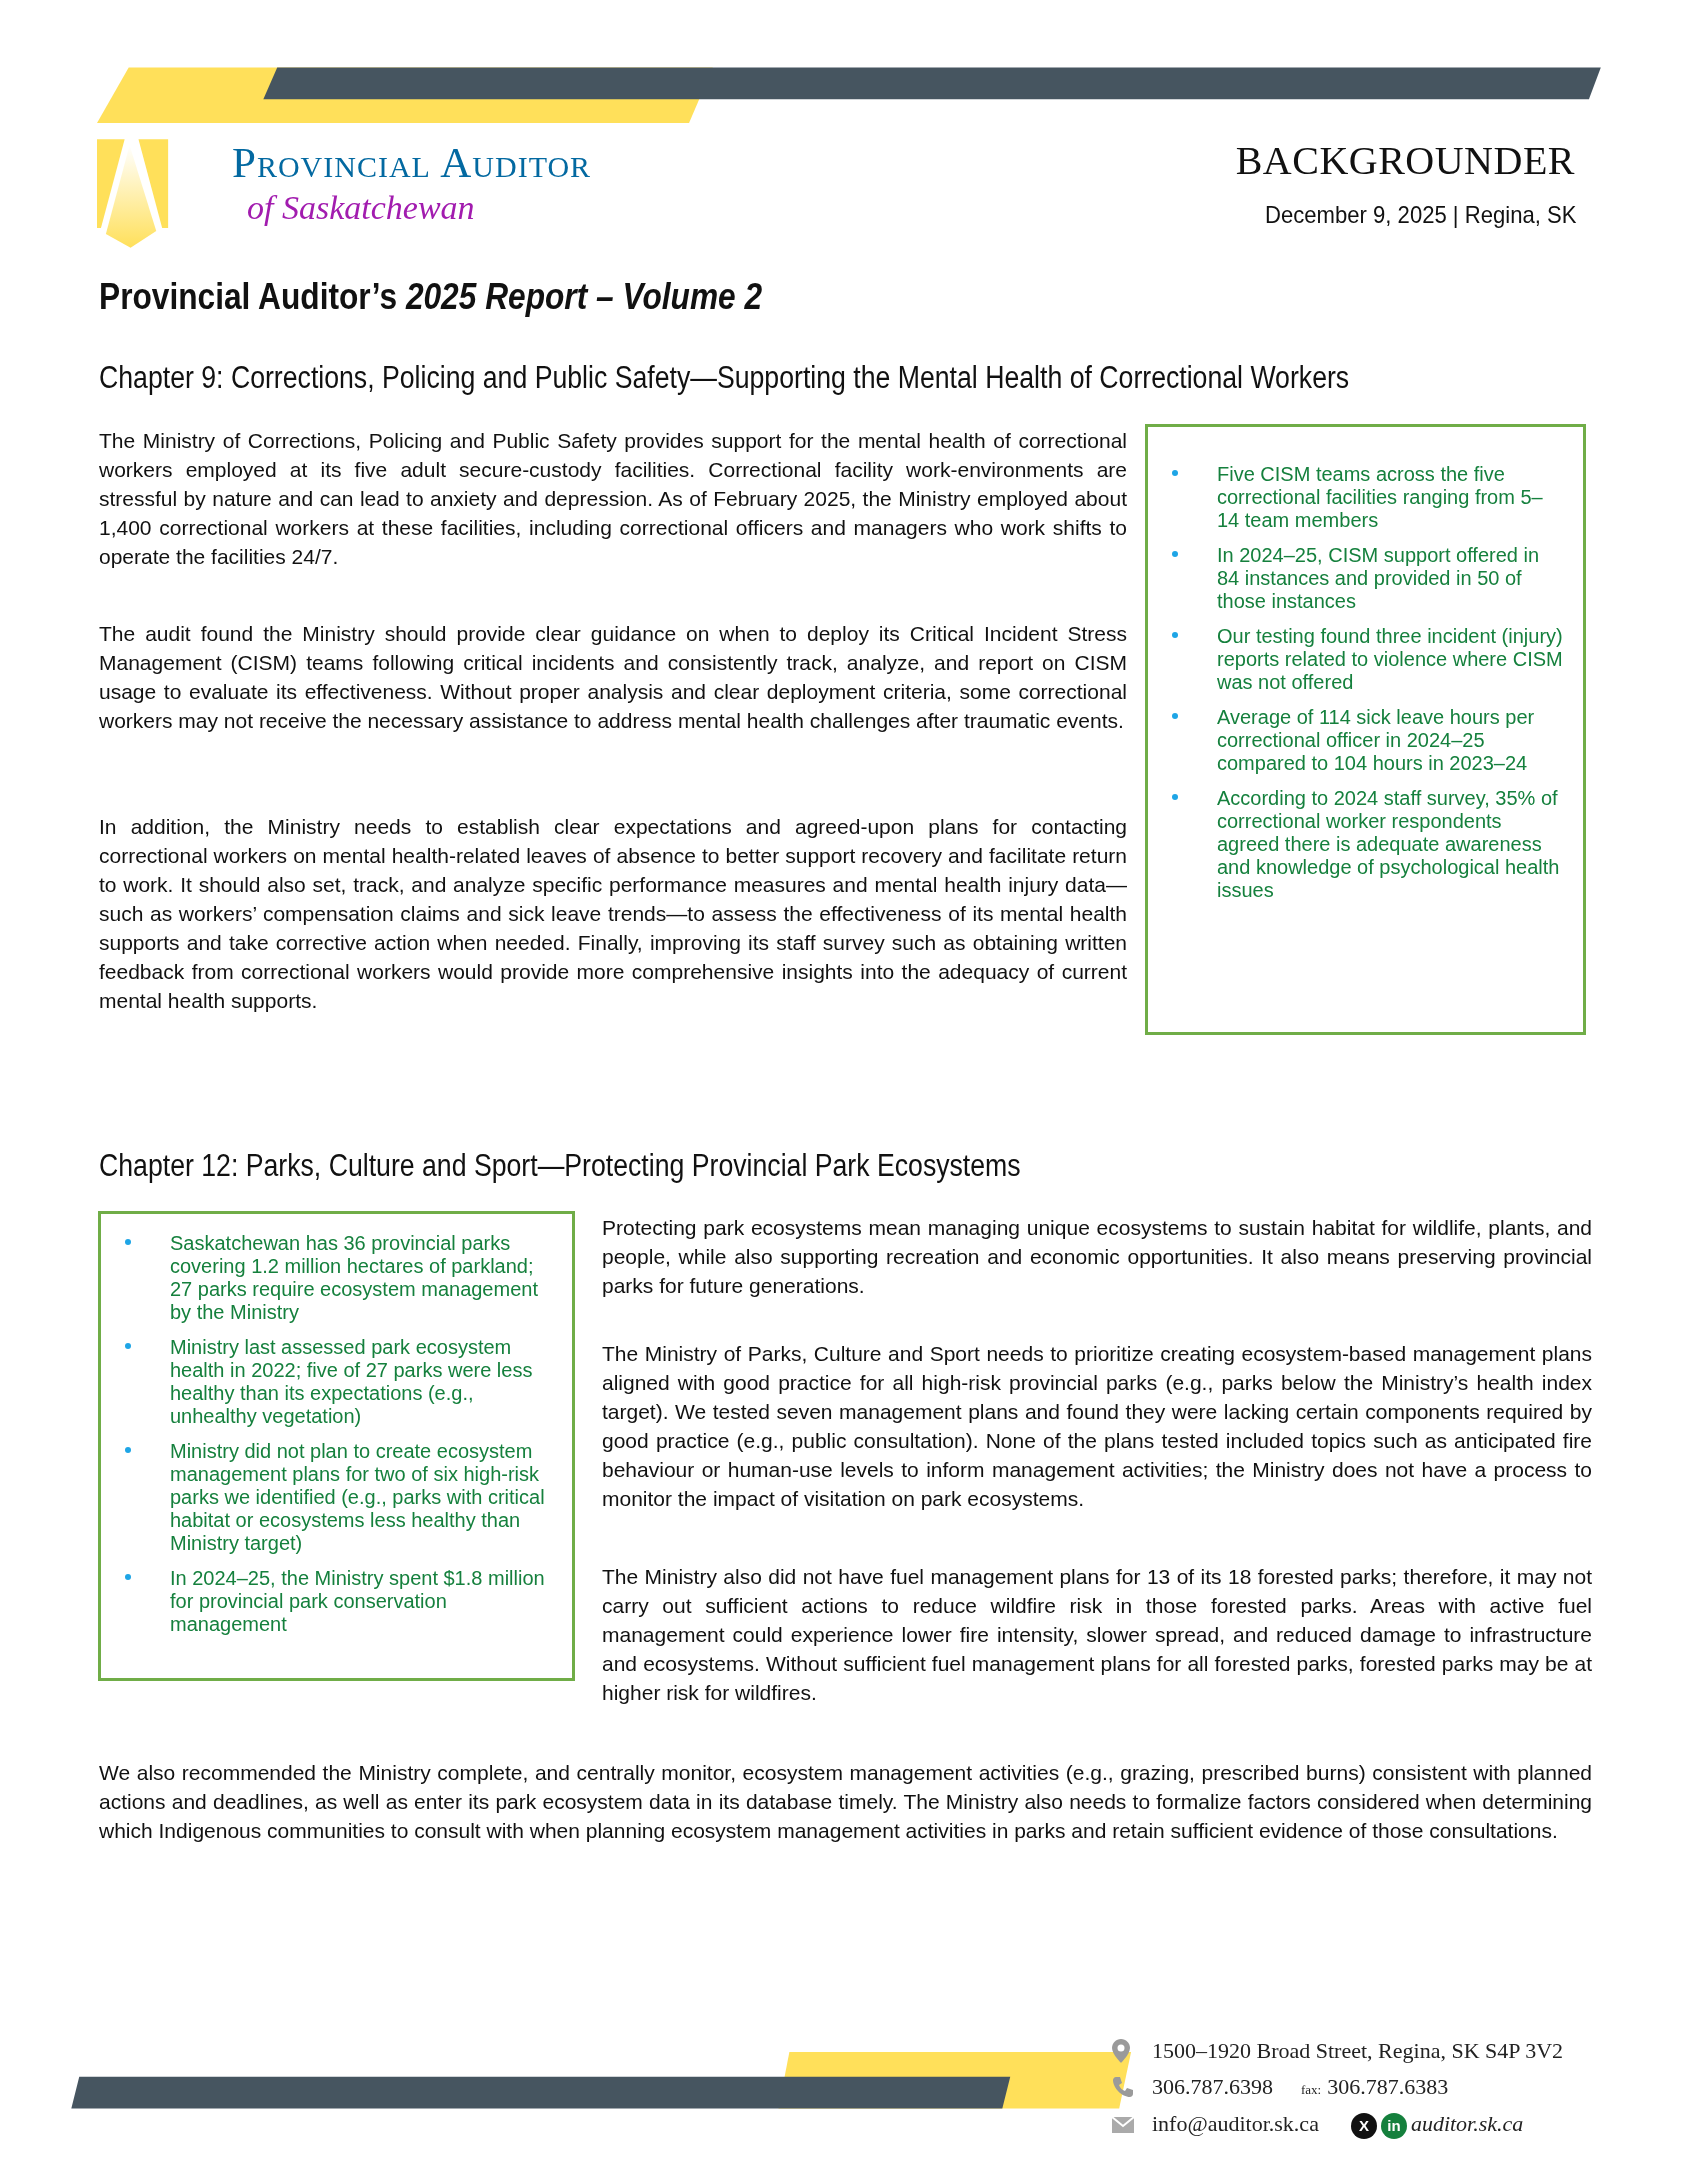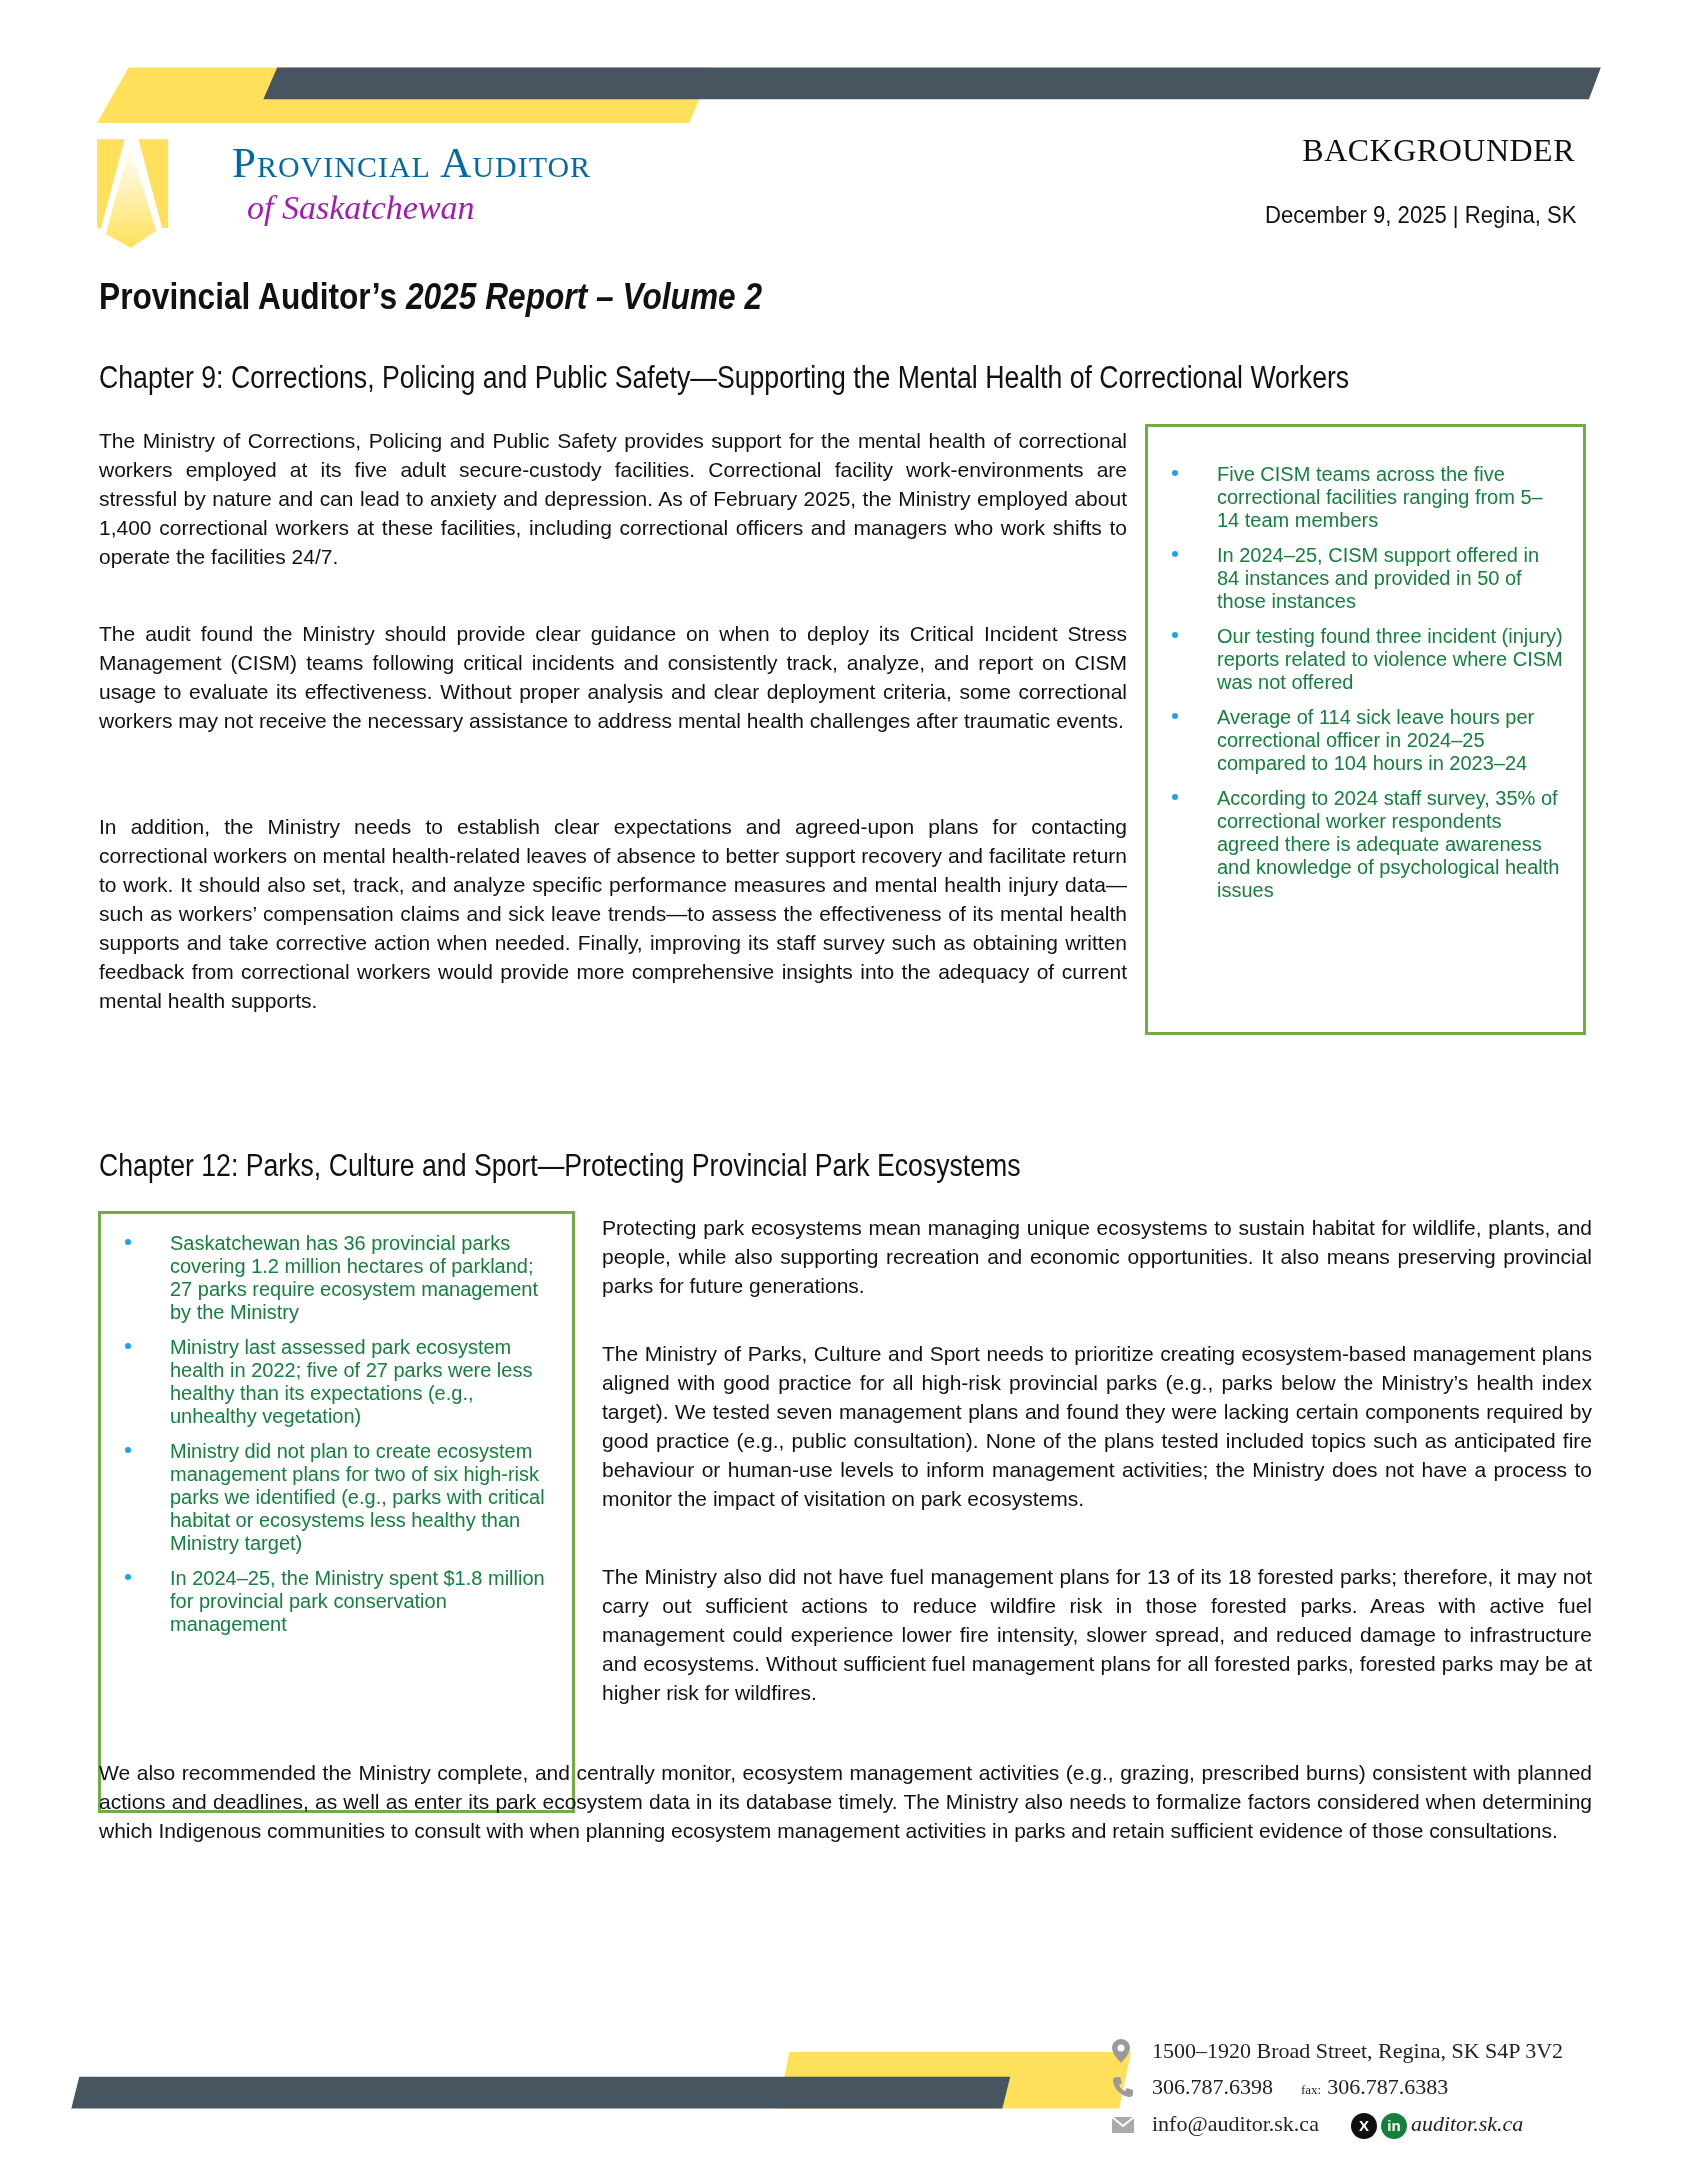--- a/index.html
+++ b/index.html
@@ -14,22 +14,22 @@
   .logo-title {
     position: absolute; left: 232px; top: 141px;
     font-family: "Liberation Serif", serif; font-size: 43px; color: #0369a1;
     letter-spacing: 1px; font-variant: small-caps; line-height: 1;
   }
   .logo-sub {
     position: absolute; left: 247px; top: 191px;
     font-family: "Liberation Serif", serif; font-style: italic; font-size: 34px; color: #a21caf; line-height: 1;
   }
   .backgrounder {
-    position: absolute; right: 108px; top: 134px;
-    font-family: "Liberation Serif", serif; font-size: 32px; color: #111; letter-spacing: 0.5px; line-height: 1;
+    position: absolute; right: 108px; top: 141px;
+    font-family: "Liberation Serif", serif; font-size: 40px; color: #111; letter-spacing: 0.5px; line-height: 1;
   }
   .dateline {
     position: absolute; right: 107px; top: 203px;
     font-size: 24px; color: #111; line-height: 1; transform: scaleX(0.92); transform-origin: right;
   }
   .doc-title {
     position: absolute; left: 99px; top: 279px;
     font-size: 36px; font-weight: bold; color: #111; line-height: 1;
     transform: scaleX(0.88); transform-origin: left;
     white-space: nowrap;
@@ -108,21 +108,21 @@
     <li><span class="bullet"></span><span>Five CISM teams across the five correctional facilities ranging from 5–14 team members</span></li>
     <li><span class="bullet"></span><span>In 2024–25, CISM support offered in 84 instances and provided in 50 of those instances</span></li>
     <li><span class="bullet"></span><span>Our testing found three incident (injury) reports related to violence where CISM was not offered</span></li>
     <li><span class="bullet"></span><span>Average of 114 sick leave hours per correctional officer in 2024–25 compared to 104 hours in 2023–24</span></li>
     <li><span class="bullet"></span><span>According to 2024 staff survey, 35% of correctional worker respondents agreed there is adequate awareness and knowledge of psychological health issues</span></li>
   </ul>
 </div>
 
 <div class="chapter" style="top:1150px;">Chapter 12: Parks, Culture and Sport—Protecting Provincial Park Ecosystems</div>
 
-<div class="box" style="left:98px; top:1211px; width:477px; height:602px; padding:18px 20px 0 0;">
+<div class="box" style="left:98px; top:1211px; width:477px; height:470px; padding:18px 20px 0 0;">
   <ul>
     <li><span class="bullet"></span><span>Saskatchewan has 36 provincial parks covering 1.2 million hectares of parkland; 27 parks require ecosystem management by the Ministry</span></li>
     <li><span class="bullet"></span><span>Ministry last assessed park ecosystem health in 2022; five of 27 parks were less healthy than its expectations (e.g., unhealthy vegetation)</span></li>
     <li><span class="bullet"></span><span>Ministry did not plan to create ecosystem management plans for two of six high-risk parks we identified (e.g., parks with critical habitat or ecosystems less healthy than Ministry target)</span></li>
     <li><span class="bullet"></span><span>In 2024–25, the Ministry spent $1.8 million for provincial park conservation management</span></li>
   </ul>
 </div>
 
 <p class="para" style="left:602px; top:1213px; width:990px;">Protecting park ecosystems mean managing unique ecosystems to sustain habitat for wildlife, plants, and people, while also supporting recreation and economic opportunities. It also means preserving provincial parks for future generations.</p>
 <p class="para" style="left:602px; top:1339px; width:990px;">The Ministry of Parks, Culture and Sport needs to prioritize creating ecosystem-based management plans aligned with good practice for all high-risk provincial parks (e.g., parks below the Ministry’s health index target). We tested seven management plans and found they were lacking certain components required by good practice (e.g., public consultation). None of the plans tested included topics such as anticipated fire behaviour or human-use levels to inform management activities; the Ministry does not have a process to monitor the impact of visitation on park ecosystems.</p>

